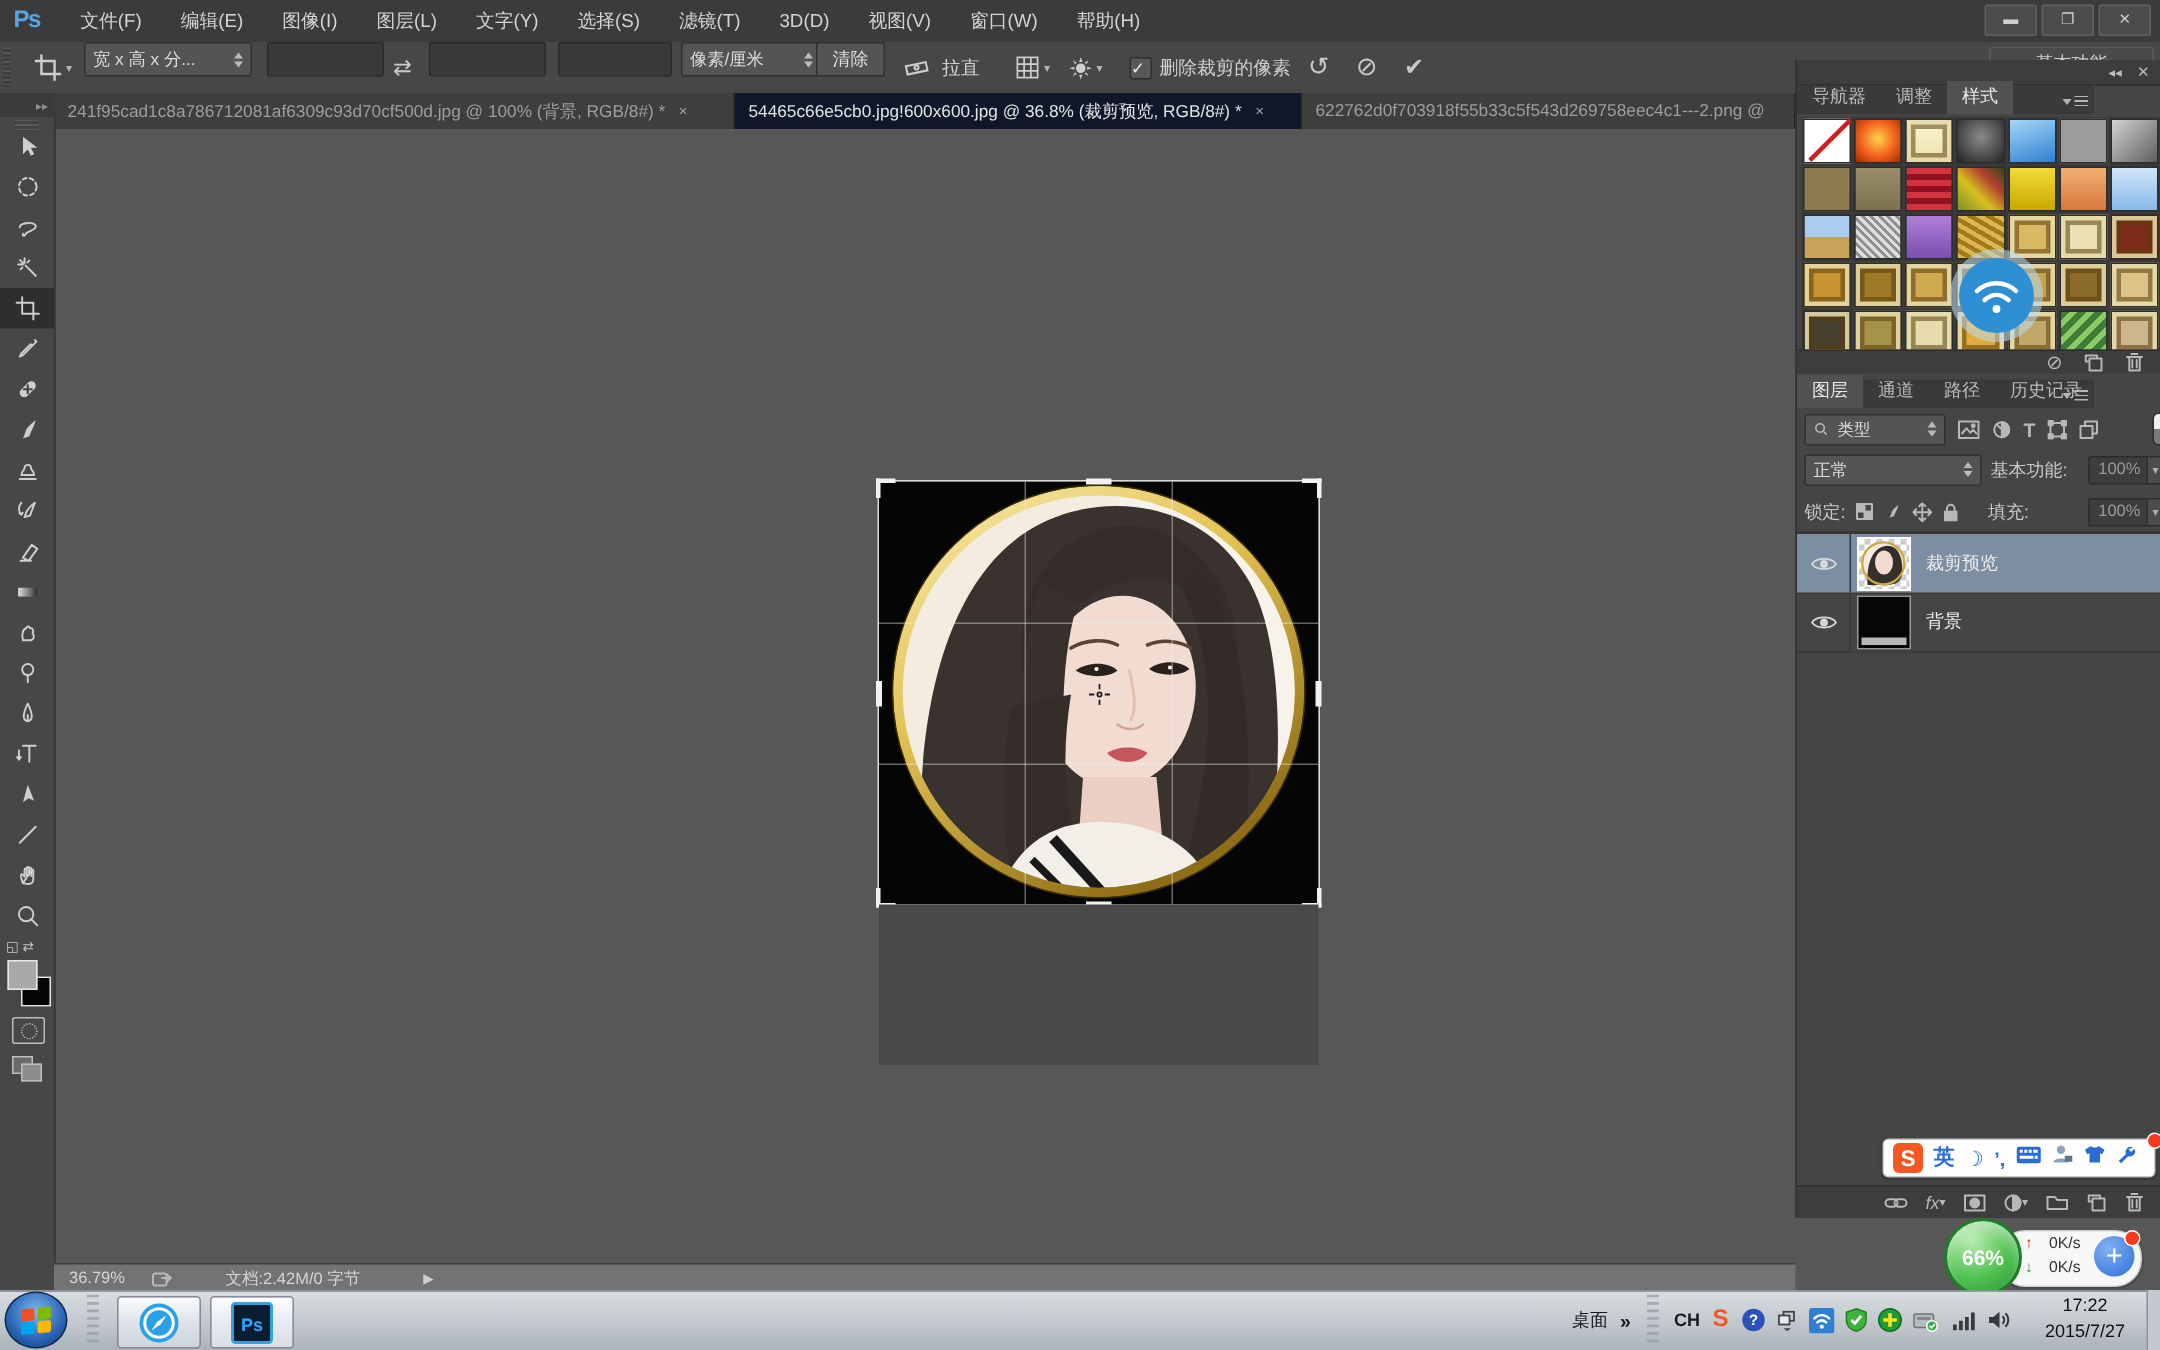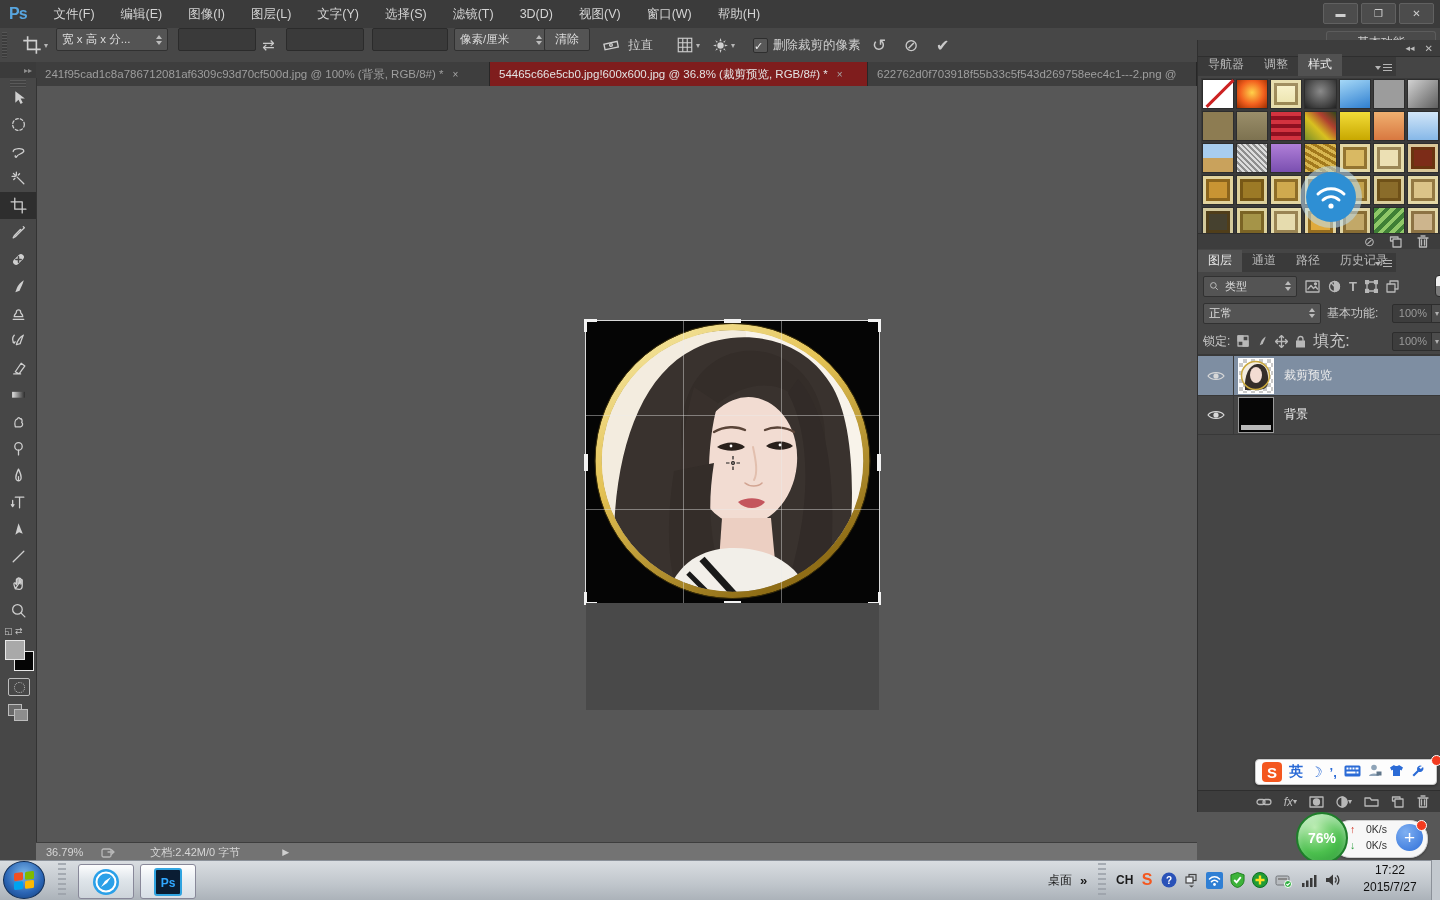--- a/index.html
+++ b/index.html
@@ -26,21 +26,21 @@
   .pbtn{height:21px;background:#545454;border:1px solid #313131;border-radius:2px;display:flex;align-items:center;
         justify-content:center;padding:0 10px;color:#ddd;font-size:12px}
   .obicon{color:#c9c9c9}
   .cbx{width:13px;height:13px;background:#585858;border:1px solid #2e2e2e;border-radius:2px;color:#eee;
        font-size:11px;line-height:12px;text-align:center}
   .dd{font-size:8px;color:#b5b5b5;margin-left:2px}
   
   #tabbar{left:36px;top:62px;width:1161px;height:24px;background:#2f2f2f;display:flex}
   .dtab{height:24px;display:flex;align-items:center;gap:9px;padding:0 9px;background:#3e3e3e;border-right:1px solid #272727;
         font-size:11.5px;color:#9e9e9e;white-space:nowrap;overflow:hidden;box-sizing:border-box}
-  .dtab.active{background:#7f1d1d;color:#e3e3e3}
+  .dtab.active{background:#0f172a;color:#e3e3e3}
   .tabx{font-size:10px;color:#a8a8a8}
   
   #railhead{left:0;top:62px;width:36px;height:16px;background:#3b3b3b;color:#8f8f8f;font-size:8px;
             display:flex;align-items:center;justify-content:flex-end;padding-right:4px;box-sizing:border-box}
   #railgrip{left:10px;top:80px;width:16px;height:8px;background:repeating-linear-gradient(#5a5a5a 0 1px,#424242 1px 3px)}
   #toolbar{left:0;top:78px;width:36px;height:782px;background:#474747;border-right:1px solid #333}
   #tools{position:absolute;left:0;top:6px;width:36px}
   .tool{width:36px;height:27px;display:flex;align-items:center;justify-content:center}
   .tool svg{width:17px;height:17px;stroke:#cfcfcf;stroke-width:1.2;fill:none;stroke-linecap:round;stroke-linejoin:round}
   .tool.sel{background:#2e2e2e}
@@ -601,21 +601,21 @@
         <svg width="13" height="13" viewBox="0 0 13 13">
           <path d="M6.5 0.5 V12.5 M0.5 6.5 H12.5 M6.5 0.5 L4.5 2.5 M6.5 0.5 L8.5 2.5 M6.5 12.5 L4.5 10.5 M6.5 12.5 L8.5 10.5 M0.5 6.5 L2.5 4.5 M0.5 6.5 L2.5 8.5 M12.5 6.5 L10.5 4.5 M12.5 6.5 L10.5 8.5"></path>
         </svg>
       </span>
     <span class="botico">
         <svg width="11" height="13" viewBox="0 0 11 13">
           <rect x="1" y="5.5" width="9" height="7" fill="#b8b8b8" stroke="none"></rect>
           <path d="M3 5.5 V4 A2.5 2.5 0 0 1 8 4 V5.5"></path>
         </svg>
       </span>
-    <span style="font-size:16px;">填充:</span>
+    <span style="font-size:12px;margin-left:12px">填充:</span>
     <div class="valbox" style="width:54px;margin-left:auto">
       <span>100%</span>
         <b>▾</b>
     </div>
   </div>
 
   <div style="position:absolute;left:0;top:314px;width:243px;height:2px;background:#383838"></div>
 
   <div class="layerrow" style="top:355px">
     <div class="eyecell">
@@ -749,21 +749,21 @@
 <div id="speedpill" class="abs"></div>
 <span class="spd" style="left:1350px;top:823px;color:#d03020">↑</span>
 <span class="spd" style="left:1366px;top:823px">0K/s</span>
 <span class="spd" style="left:1350px;top:839px;color:#2f9f40">↓</span>
 <span class="spd" style="left:1366px;top:839px">0K/s</span>
 <div id="plusbtn" class="abs">
     <span>+</span>
   </div>
 <div id="plusdot" class="abs"></div>
 <div id="speedball" class="abs">
-    <span>76%</span>
+    <span>66%</span>
   </div>
 
 <div id="taskbar" class="abs">
   
 </div>
 <div id="startorb" class="abs">
   <div class="flag">
     <i style="background:#f25022"></i>
       <i style="background:#7fba00"></i>
       <i style="background:#00a4ef"></i>

